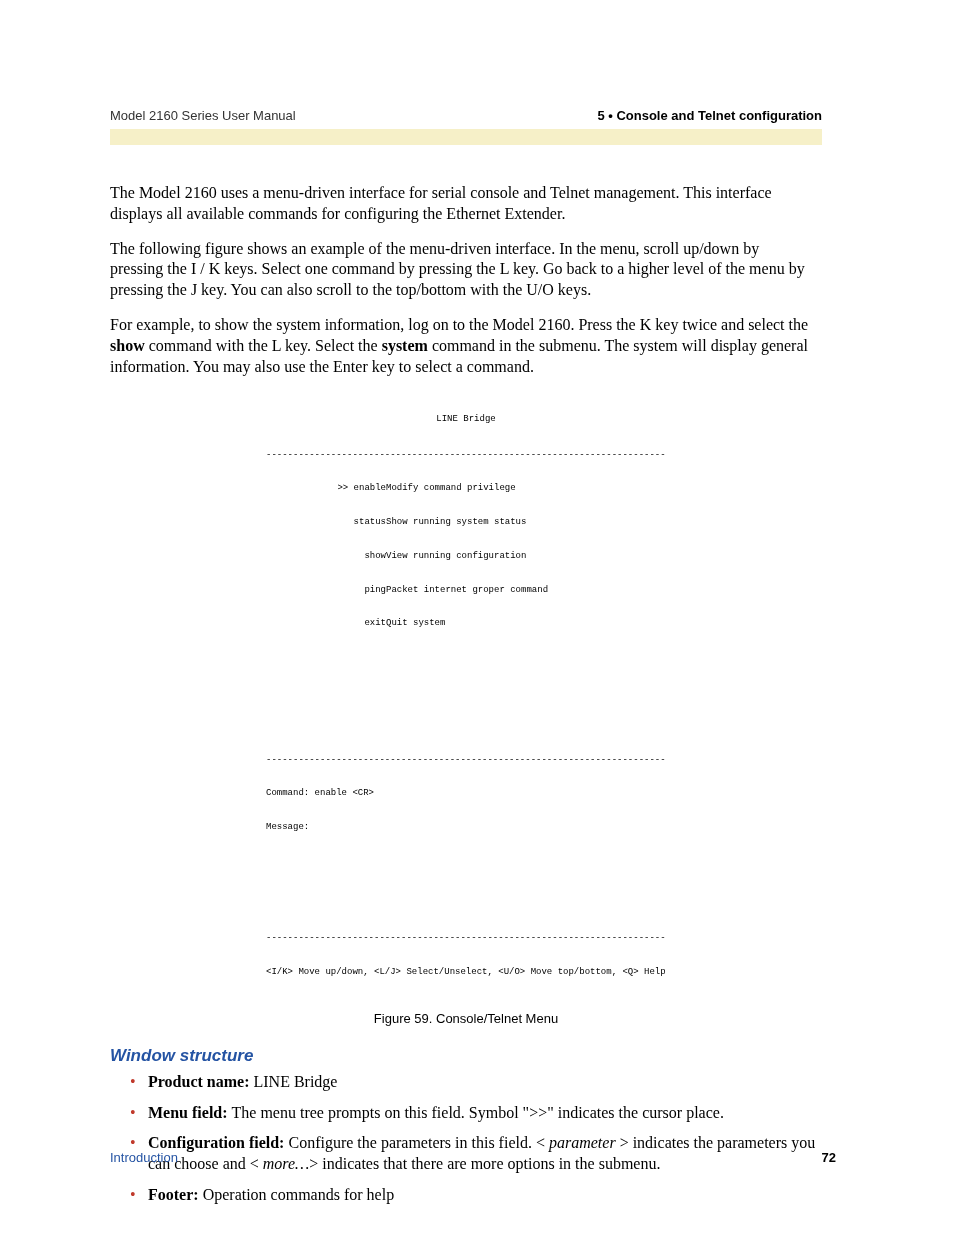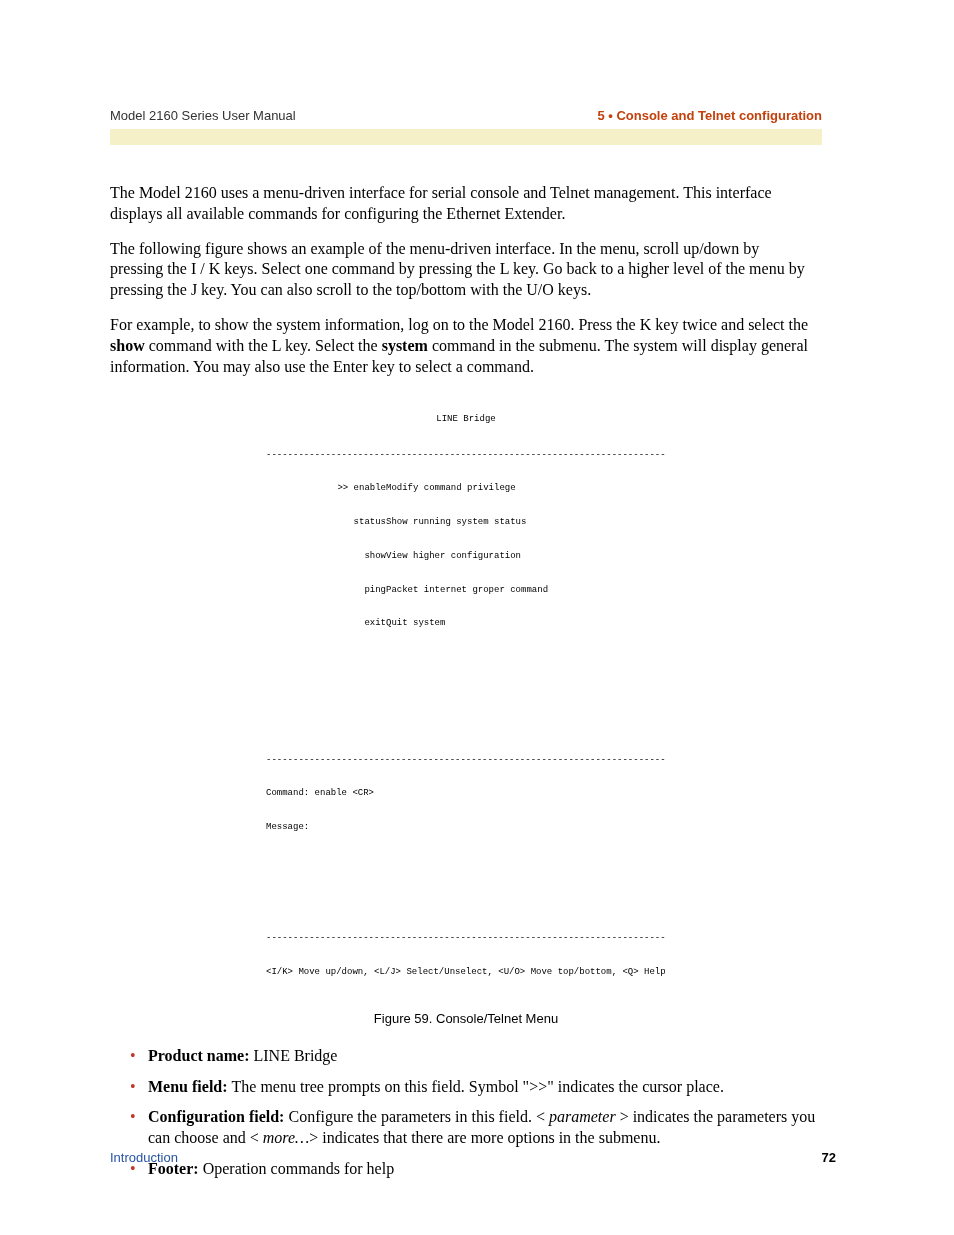--- a/index.html
+++ b/index.html
@@ -25,21 +25,21 @@
   }
   .header-left {
     font-family: Arial, Helvetica, sans-serif;
     font-size: 13px;
     color: #333;
   }
   .header-right {
     font-family: Arial, Helvetica, sans-serif;
     font-size: 13px;
     font-weight: bold;
-    color: #c2410c;
+    color: #000000;
   }
   .header-bar {
     height: 16px;
     background: #f6f0c8;
     margin-bottom: 38px;
   }
   .para {
     font-size: 16px;
     line-height: 1.3;
     margin: 0 7px 14px 0;
@@ -159,41 +159,42 @@
       <div class="menu-row">
         <div class="menu-left">&gt;&gt; enable</div>
         <div class="menu-right">Modify command privilege</div>
       </div>
       <div class="menu-row">
         <div class="menu-left">   status</div>
         <div class="menu-right">Show running system status</div>
       </div>
       <div class="menu-row">
         <div class="menu-left">   show</div>
-        <div class="menu-right">View higher configuration</div>
+        <div class="menu-right">View running configuration</div>
       </div>
       <div class="menu-row">
         <div class="menu-left">   ping</div>
         <div class="menu-right">Packet internet groper command</div>
       </div>
       <div class="menu-row">
         <div class="menu-left">   exit</div>
         <div class="menu-right">Quit system</div>
       </div>
       <div style="height:80px"></div>
       <div class="hr-dash">-----------------------------------------------------------------------------</div>
       <div>Command: enable &lt;CR&gt;</div>
       <div>Message:</div>
       <div style="height:55px"></div>
       <div class="hr-dash">-----------------------------------------------------------------------------</div>
       <div>&lt;I/K&gt; Move up/down, &lt;L/J&gt; Select/Unselect, &lt;U/O&gt; Move top/bottom, &lt;Q&gt; Help</div>
     </div>
     <div class="caption">Figure 59. Console/Telnet Menu</div>
   </div>
 
+  <div class="section-heading">Window structure</div>
 
   <ul class="bullets">
     <li>
       <span class="bold">Product name: </span><span>LINE Bridge</span>
     </li>
     <li>
       <span class="bold">Menu field: </span><span>The menu tree prompts on this field. Symbol "&gt;&gt;" indicates the cursor place.</span>
     </li>
     <li>
       <span class="bold">Configuration field: </span><span>Configure the parameters in this field. &lt; </span><span class="italic">parameter</span><span> &gt; indicates the parameters you can choose and &lt; </span><span class="italic">more…</span><span>&gt; indicates that there are more options in the submenu.</span>

